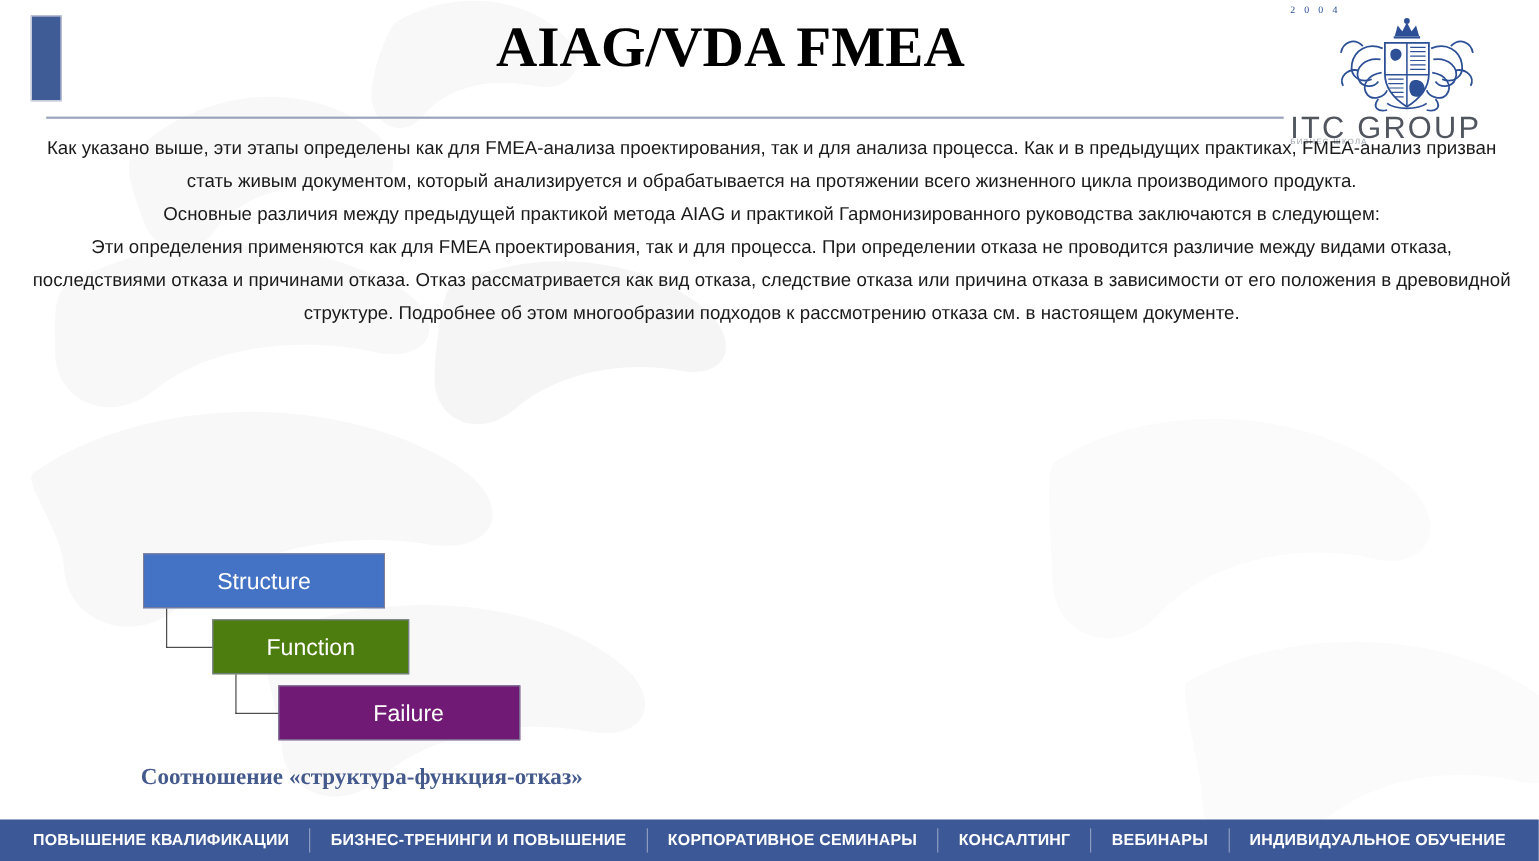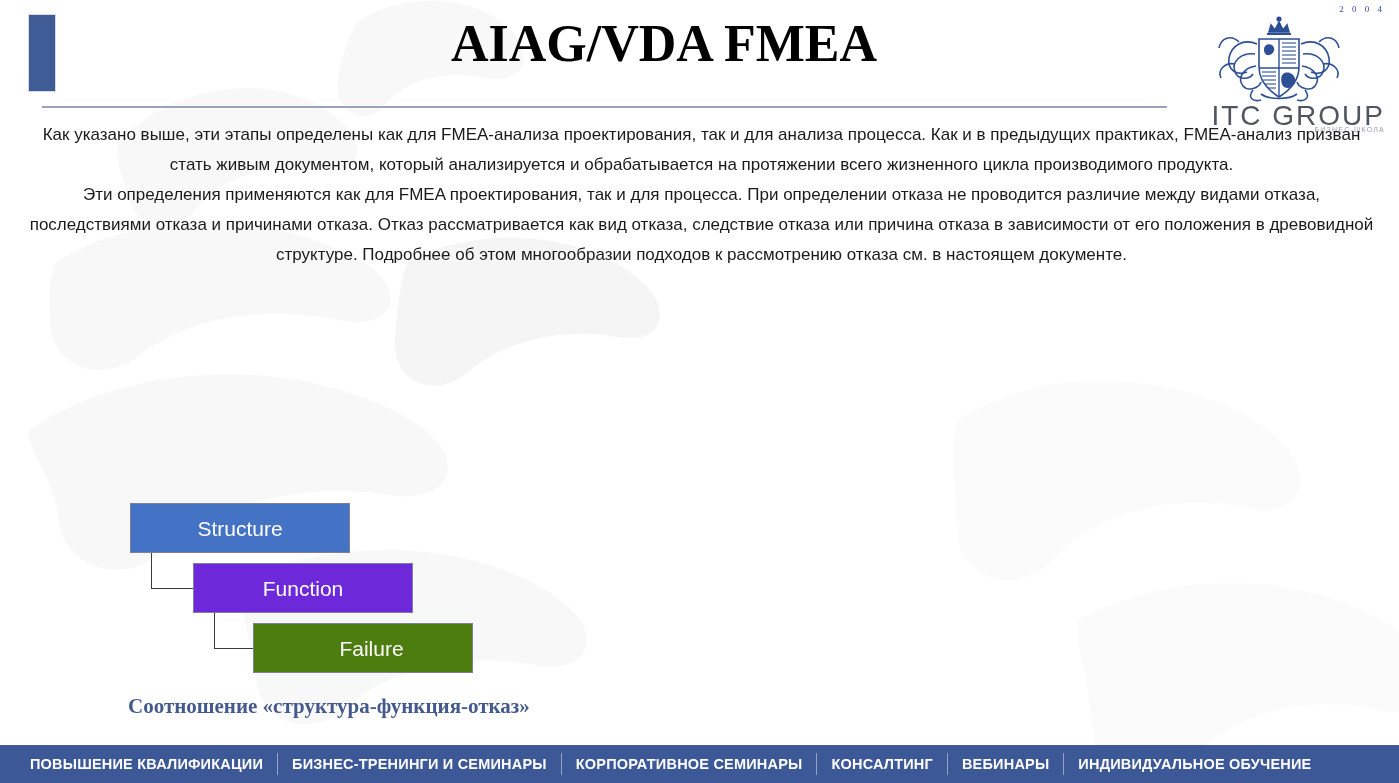--- a/index.html
+++ b/index.html
@@ -82,21 +82,21 @@
     border-top: 2px solid #9aa3bb;
   }
 
   
   #logo {
     position: absolute;
     right: 14px;
     top: 2px;
     width: 212px;
     height: 138px;
-    text-align: right;
+    text-align: left;
   }
   #logo-year {
     position: absolute;
     left: 0;
     right: 0;
     top: 2px;
     font-family: "Liberation Serif", serif;
     font-size: 9px;
     letter-spacing: 3px;
     color: #2d4f96;
@@ -174,30 +174,30 @@
   #node-structure {
     left: 0px;
     top: 3px;
     width: 220px;
     height: 50px;
     background: #4472c4;
   }
   #node-function {
     left: 63px;
     top: 63px;
-    width: 220px;
+    width: 179px;
     height: 50px;
-    background: #6d28d9;
+    background: #4d7c0f;
   }
   #node-failure {
     left: 123px;
     top: 123px;
     width: 220px;
     height: 50px;
-    background: #4d7c0f;
+    background: #701a75;
     padding-left: 17px;
   }
   .connector {
     position: absolute;
     border-left: 1.5px solid #3a3a3a;
     border-bottom: 1.5px solid #3a3a3a;
   }
   #conn-1 {
     left: 21px;
     top: 53px;
@@ -225,20 +225,21 @@
   
   #footer {
     position: absolute;
     left: 0;
     bottom: 0;
     width: 1399px;
     height: 38px;
     background: #3c5896;
     display: flex;
     align-items: center;
+    justify-content: space-between;
     box-sizing: border-box;
     padding: 0 16px;
   }
   .footer-item {
     color: #ffffff;
     font-size: 14.5px;
     font-weight: bold;
     letter-spacing: 0.2px;
     white-space: nowrap;
     padding: 0 14px;
@@ -334,37 +335,38 @@
         <path d="M44 78 C38 86, 44 90, 52 88"></path>
         <path d="M96 78 C102 86, 96 90, 88 88"></path>
       </g>
     </svg>
     <div id="logo-name">ITC GROUP</div>
     <div id="logo-tagline">БИЗНЕС-ШКОЛА</div>
   </div>
 
   <div id="body-text">
     <p>Как указано выше, эти этапы определены как для FMEA-анализа проектирования, так и для анализа процесса. Как и в предыдущих практиках, FMEA-анализ призван стать живым документом, который анализируется и обрабатывается на протяжении всего жизненного цикла производимого продукта.</p>
+    <p>Основные различия между предыдущей практикой метода AIAG и практикой Гармонизированного руководства заключаются в следующем:</p>
     <p>Эти определения применяются как для FMEA проектирования, так и для процесса. При определении отказа не проводится различие между видами отказа, последствиями отказа и причинами отказа. Отказ рассматривается как вид отказа, следствие отказа или причина отказа в зависимости от его положения в древовидной структуре. Подробнее об этом многообразии подходов к рассмотрению отказа см. в настоящем документе.</p>
   </div>
 
   <div id="diagram">
     <div class="connector" id="conn-1"></div>
     <div class="connector" id="conn-2"></div>
     <div class="node" id="node-structure">Structure</div>
     <div class="node" id="node-function">Function</div>
     <div class="node" id="node-failure">Failure</div>
   </div>
 
   <div id="diagram-caption">Соотношение «структура-функция-отказ»</div>
 
   <div id="footer">
     <div class="footer-item">ПОВЫШЕНИЕ КВАЛИФИКАЦИИ</div>
     <div class="footer-sep"></div>
-    <div class="footer-item">БИЗНЕС-ТРЕНИНГИ И СЕМИНАРЫ</div>
+    <div class="footer-item">БИЗНЕС-ТРЕНИНГИ И ПОВЫШЕНИЕ</div>
     <div class="footer-sep"></div>
     <div class="footer-item">КОРПОРАТИВНОЕ СЕМИНАРЫ</div>
     <div class="footer-sep"></div>
     <div class="footer-item">КОНСАЛТИНГ</div>
     <div class="footer-sep"></div>
     <div class="footer-item">ВЕБИНАРЫ</div>
     <div class="footer-sep"></div>
     <div class="footer-item">ИНДИВИДУАЛЬНОЕ ОБУЧЕНИЕ</div>
   </div>
 

